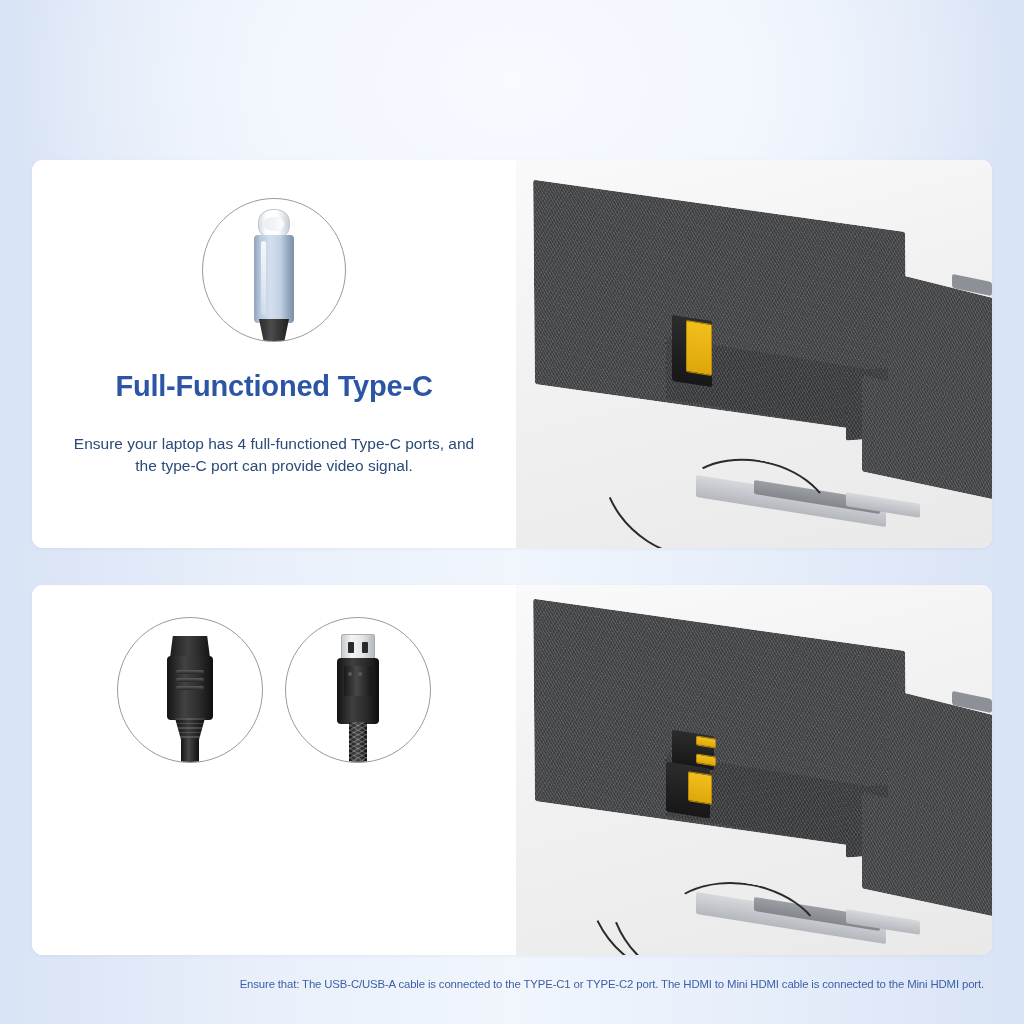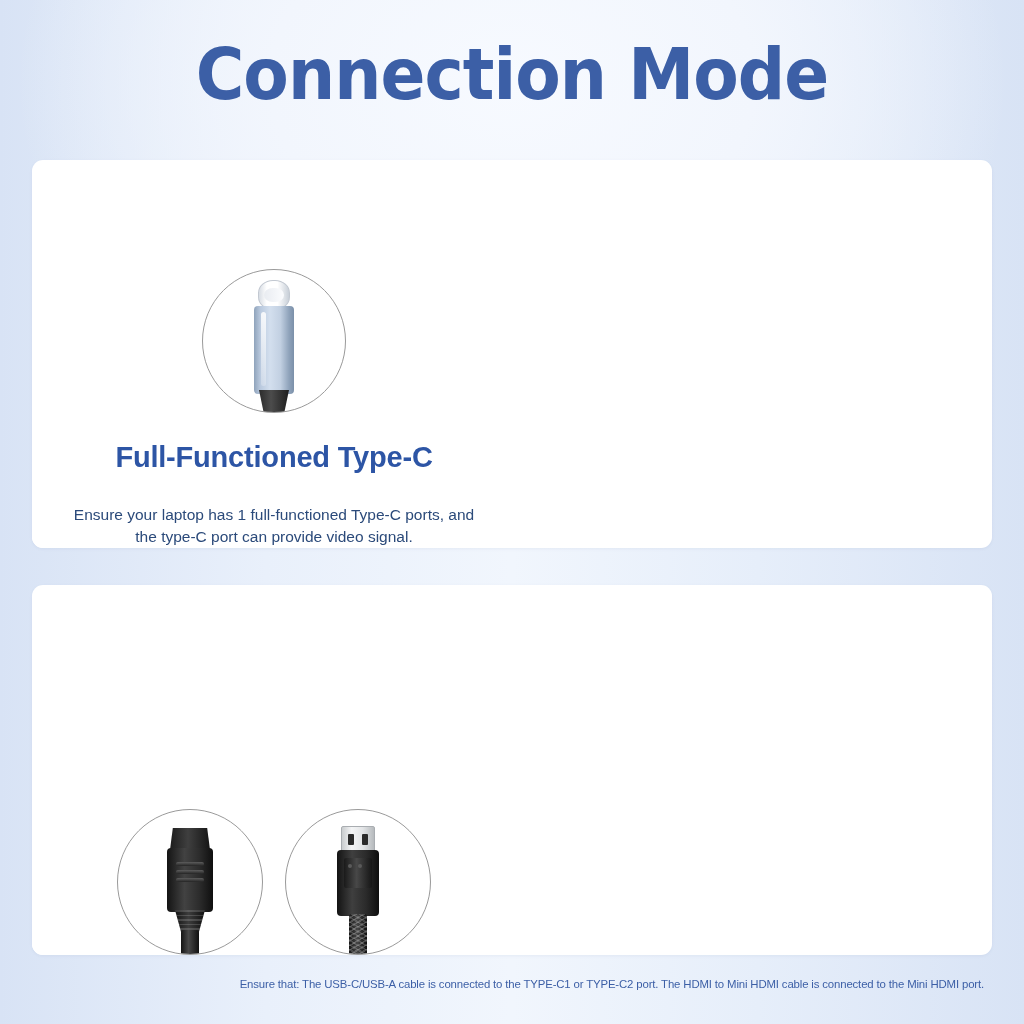--- a/index.html
+++ b/index.html
@@ -49,21 +49,20 @@
   
   .card {
     position: absolute;
     left: 32px;
     width: 960px;
     background: #ffffff;
     border-radius: 11px;
     overflow: hidden;
     display: flex;
     box-shadow: 0 1px 3px rgba(120,140,175,0.10);
-    align-items: flex-end;
   }
   #card-1 { top: 160px; height: 388px; }
   #card-2 { top: 585px; height: 370px; }
 
   .card-text {
     width: 484px;
     flex: 0 0 484px;
     background: #fff;
     position: relative;
     display: flex;
@@ -275,42 +274,39 @@
     background: linear-gradient(to bottom,#2c2c2c,#171717);
     border-radius: 2px;
   }
   .wire { position: absolute; border: 2.5px solid #2a2a2a; border-color: #2a2a2a transparent transparent transparent; border-radius: 50%; }
 </style>
 </head>
 <body>
 
 <div class="page">
 
-  <div class="title-wrap">
-    <div class="title">Connection Mode</div>
-  </div>
 
   <div class="card" id="card-1">
 
     <div class="card-text">
 
       <div class="circle-row" style="margin-top:38px;">
         <div class="circle" style="width:144px;height:144px;">
           <div class="usbc-plug">
             <div class="usbc-tip"></div>
             <div class="usbc-body"></div>
             <div class="usbc-neck"></div>
             <div class="usbc-cable"></div>
           </div>
         </div>
       </div>
 
       <div class="card-heading" style="margin-top:28px;">Full-Functioned Type-C</div>
 
-      <div class="card-body" style="margin-top:30px;">Ensure your laptop has 1 full-functioned Type-C ports, and the type-C port can provide video signal.</div>
+      <div class="card-body" style="margin-top:30px;">Ensure your laptop has 4 full-functioned Type-C ports, and the type-C port can provide video signal.</div>
     </div>
 
     <div class="card-photo">
       <div class="scene">
 
         <div class="mon-main carbon" style="left:18px; top:46px; width:372px; height:204px;
                     transform: skewY(8.5deg) rotate(-0.5deg);"></div>
 
         <div class="mon-band carbon" style="left:150px; top:196px; width:240px; height:62px;
                     transform: skewY(9deg);"></div>

